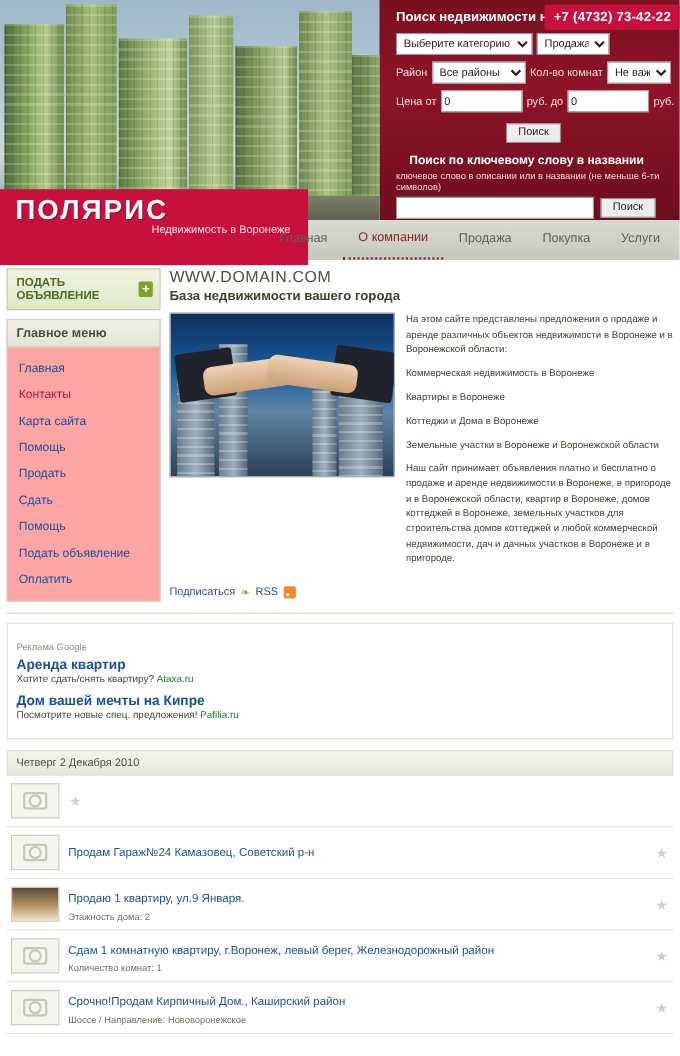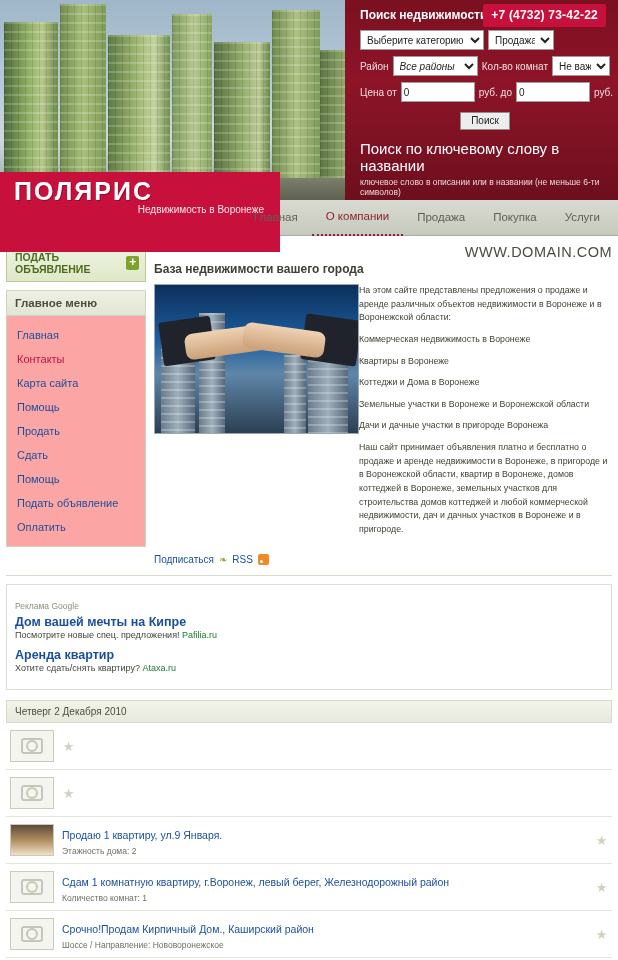--- a/index.html
+++ b/index.html
@@ -38,21 +38,21 @@
     background-image:
       repeating-linear-gradient(to bottom, rgba(255,255,255,.22) 0 2px, rgba(0,0,0,0) 2px 9px),
       repeating-linear-gradient(to right, rgba(0,0,0,.12) 0 1px, rgba(0,0,0,0) 1px 7px);
     opacity: .85;
   }
   .ground {
     position: absolute; left: 0; bottom: 0; width: 345px; height: 22px;
     background: linear-gradient(to bottom,#7c7f6a,#5d6050);
   }
   .phone-badge {
-    position: absolute; right: 12px; top: 4px;
+    position: absolute; right: 0; top: 4px;
     background: #c8103c; color: #fff;
     font-size: 12px; font-weight: bold;
     padding: 4px 8px 5px 8px;
     border-radius: 2px;
     letter-spacing: .2px;
     z-index: 5;
   }
 
   
   .search-panel {
@@ -69,42 +69,42 @@
     font-family: "Liberation Sans", sans-serif;
     font-size: 10px;
     height: 20px;
     border: 1px solid #9b9b9b;
     background: #fff;
     color: #222;
     padding: 0 2px;
   }
   .sel-cat { width: 124px; }
   .sel-deal { width: 66px; }
-  .sel-region { width: 96px; font-style: italic; }
+  .sel-region { width: 96px; }
   .sel-rooms { width: 58px; }
   .in-price { width: 74px; }
   .btn-search {
     font-family: "Liberation Sans", sans-serif;
     font-size: 10px; height: 18px; padding: 0 10px;
     border: 1px solid #8d8d8d; background: #ededed; color: #222; cursor: pointer;
   }
   .sp-search-btn-row { text-align: center; margin: 8px 0 10px 0; }
-  .kw-title { font-size: 15px; font-weight: normal; margin-bottom: 3px; }
+  .kw-title { font-size: 11px; font-weight: bold; margin-bottom: 3px; margin-left: 12px; }
   .kw-hint { font-size: 8.5px; color: #efd5d9; margin-bottom: 4px; }
   .kw-row { display: flex; gap: 6px; align-items: center; }
   .kw-input { width: 180px; height: 17px; }
 
   
   .logobar {
     position: relative; height: 36px;
     background: linear-gradient(to bottom,#d9dbd2,#c6c9bd);
     border-bottom: 1px solid #a9ac9f;
   }
   .logo-block {
-    position: absolute; left: 0; top: -28px; width: 280px; height: 80px;
+    position: absolute; left: 0; top: -28px; width: 280px; height: 69px;
     background: #c8103c; color: #fff;
     padding: 6px 10px 0 14px;
   }
   .logo-main {
     font-size: 25px; font-weight: bold; letter-spacing: 2px; line-height: 26px;
     text-shadow: 1px 1px 0 rgba(0,0,0,.25);
   }
   .logo-sub { font-size: 10px; color: #ffe7ec; text-align: right; padding-right: 6px; }
   .nav {
     position: absolute; right: 4px; top: 0; height: 36px;
@@ -142,24 +142,24 @@
     background: linear-gradient(to bottom,#eef0e4,#e2e5d4);
     border-bottom: 1px solid #cfd3c2;
     font-size: 11.5px; font-weight: bold; color: #4b4e3e;
     padding: 6px 8px;
   }
   .menu-list { list-style: none; margin: 0; padding: 6px 0 8px 0; }
   .menu-list li { padding: 3px 10px; }
   .menu-list a { font-size: 11px; color: #1b4f9c; text-decoration: none; }
   .menu-list a.sel { color: #c8103c; }
 
-  .site-url { font-size: 14.5px; color: #4a4d3e; letter-spacing: .5px; text-align: right; }
+  .site-url { font-size: 14.5px; color: #4a4d3e; letter-spacing: .5px; }
   .site-sub { font-size: 12px; font-weight: bold; color: #3d4032; margin: 2px 0 8px 0; }
 
-  .content-row { display: flex; }
+  .content-row { display: flex; gap: 10px; }
   .photo {
     width: 205px; height: 150px; flex: 0 0 205px;
     background: linear-gradient(to bottom,#0c2f5c 0%,#1d5fa0 38%,#5f86a8 60%,#2b3f52 100%);
     position: relative; overflow: hidden; border: 1px solid #9aa6b2;
   }
   .photo .tower {
     position: absolute; bottom: 0; background: linear-gradient(to right,#6a7c8c,#9fb0bd 50%,#56687a);
   }
   .t1 { left: 6px;   width: 34px; height: 92px; }
   .t2 { left: 44px;  width: 26px; height: 120px; }
@@ -355,68 +355,71 @@
             <div class="hand hand-a"></div>
             <div class="hand hand-b"></div>
           </div>
         </div>
         <div class="descr">
           <p>На этом сайте представлены предложения о продаже и аренде различных объектов недвижимости в Воронеже и в Воронежской области:</p>
           <p>Коммерческая недвижимость в Воронеже</p>
           <p>Квартиры в Воронеже</p>
           <p>Коттеджи и Дома в Воронеже</p>
           <p>Земельные участки в Воронеже и Воронежской области</p>
-          <p>Дачи и дачные участки в пригороде Воронежа</p>
           <p>Наш сайт принимает объявления платно и бесплатно о продаже и аренде недвижимости в Воронеже, в пригороде и в Воронежской области, квартир в Воронеже, домов коттеджей в Воронеже, земельных участков для строительства домов коттеджей и любой коммерческой недвижимости, дач и дачных участков в Воронеже и в пригороде.</p>
         </div>
       </div>
 
       <div class="subscribe">
         <a href="#">Подписаться</a>
         <span class="leaf">❧</span>
         <a href="#">RSS</a>
         <span class="rss-ico"></span>
       </div>
     </div>
   </div>
 
   <div class="hr-sep"></div>
 
   <div class="ads">
     <div class="ads-label">Реклама Google</div>
     <div>
+      <div class="ad-title">Аренда квартир</div>
+      <div class="ad-desc">
+        <span>Хотите сдать/снять квартиру?</span>
+        <span class="ad-link">Ataxa.ru</span>
+      </div>
+    </div>
+    <div>
       <div class="ad-title">Дом вашей мечты на Кипре</div>
       <div class="ad-desc">
         <span>Посмотрите новые спец. предложения!</span>
         <span class="ad-link">Pafilia.ru</span>
       </div>
     </div>
-    <div>
-      <div class="ad-title">Аренда квартир</div>
-      <div class="ad-desc">
-        <span>Хотите сдать/снять квартиру?</span>
-        <span class="ad-link">Ataxa.ru</span>
-      </div>
-    </div>
   </div>
 
   <div class="date-bar">Четверг 2 Декабря 2010</div>
 
   <div class="list">
     <div class="row">
       <div class="thumb">
           <div class="cam"></div>
         </div>
       <div class="star">★</div>
     </div>
 
     <div class="row">
       <div class="thumb">
           <div class="cam"></div>
         </div>
+      <div class="row-body">
+        <a href="#" class="row-title">Продам Гараж№24 Камазовец, Советский р-н</a>
+        <div class="row-sub"></div>
+      </div>
       <div class="star">★</div>
     </div>
 
     <div class="row">
       <div class="thumb photo-room"></div>
       <div class="row-body">
         <a href="#" class="row-title">Продаю 1 квартиру, ул.9 Января.</a>
         <div class="row-sub">Этажность дома: 2</div>
       </div>
       <div class="star">★</div>

